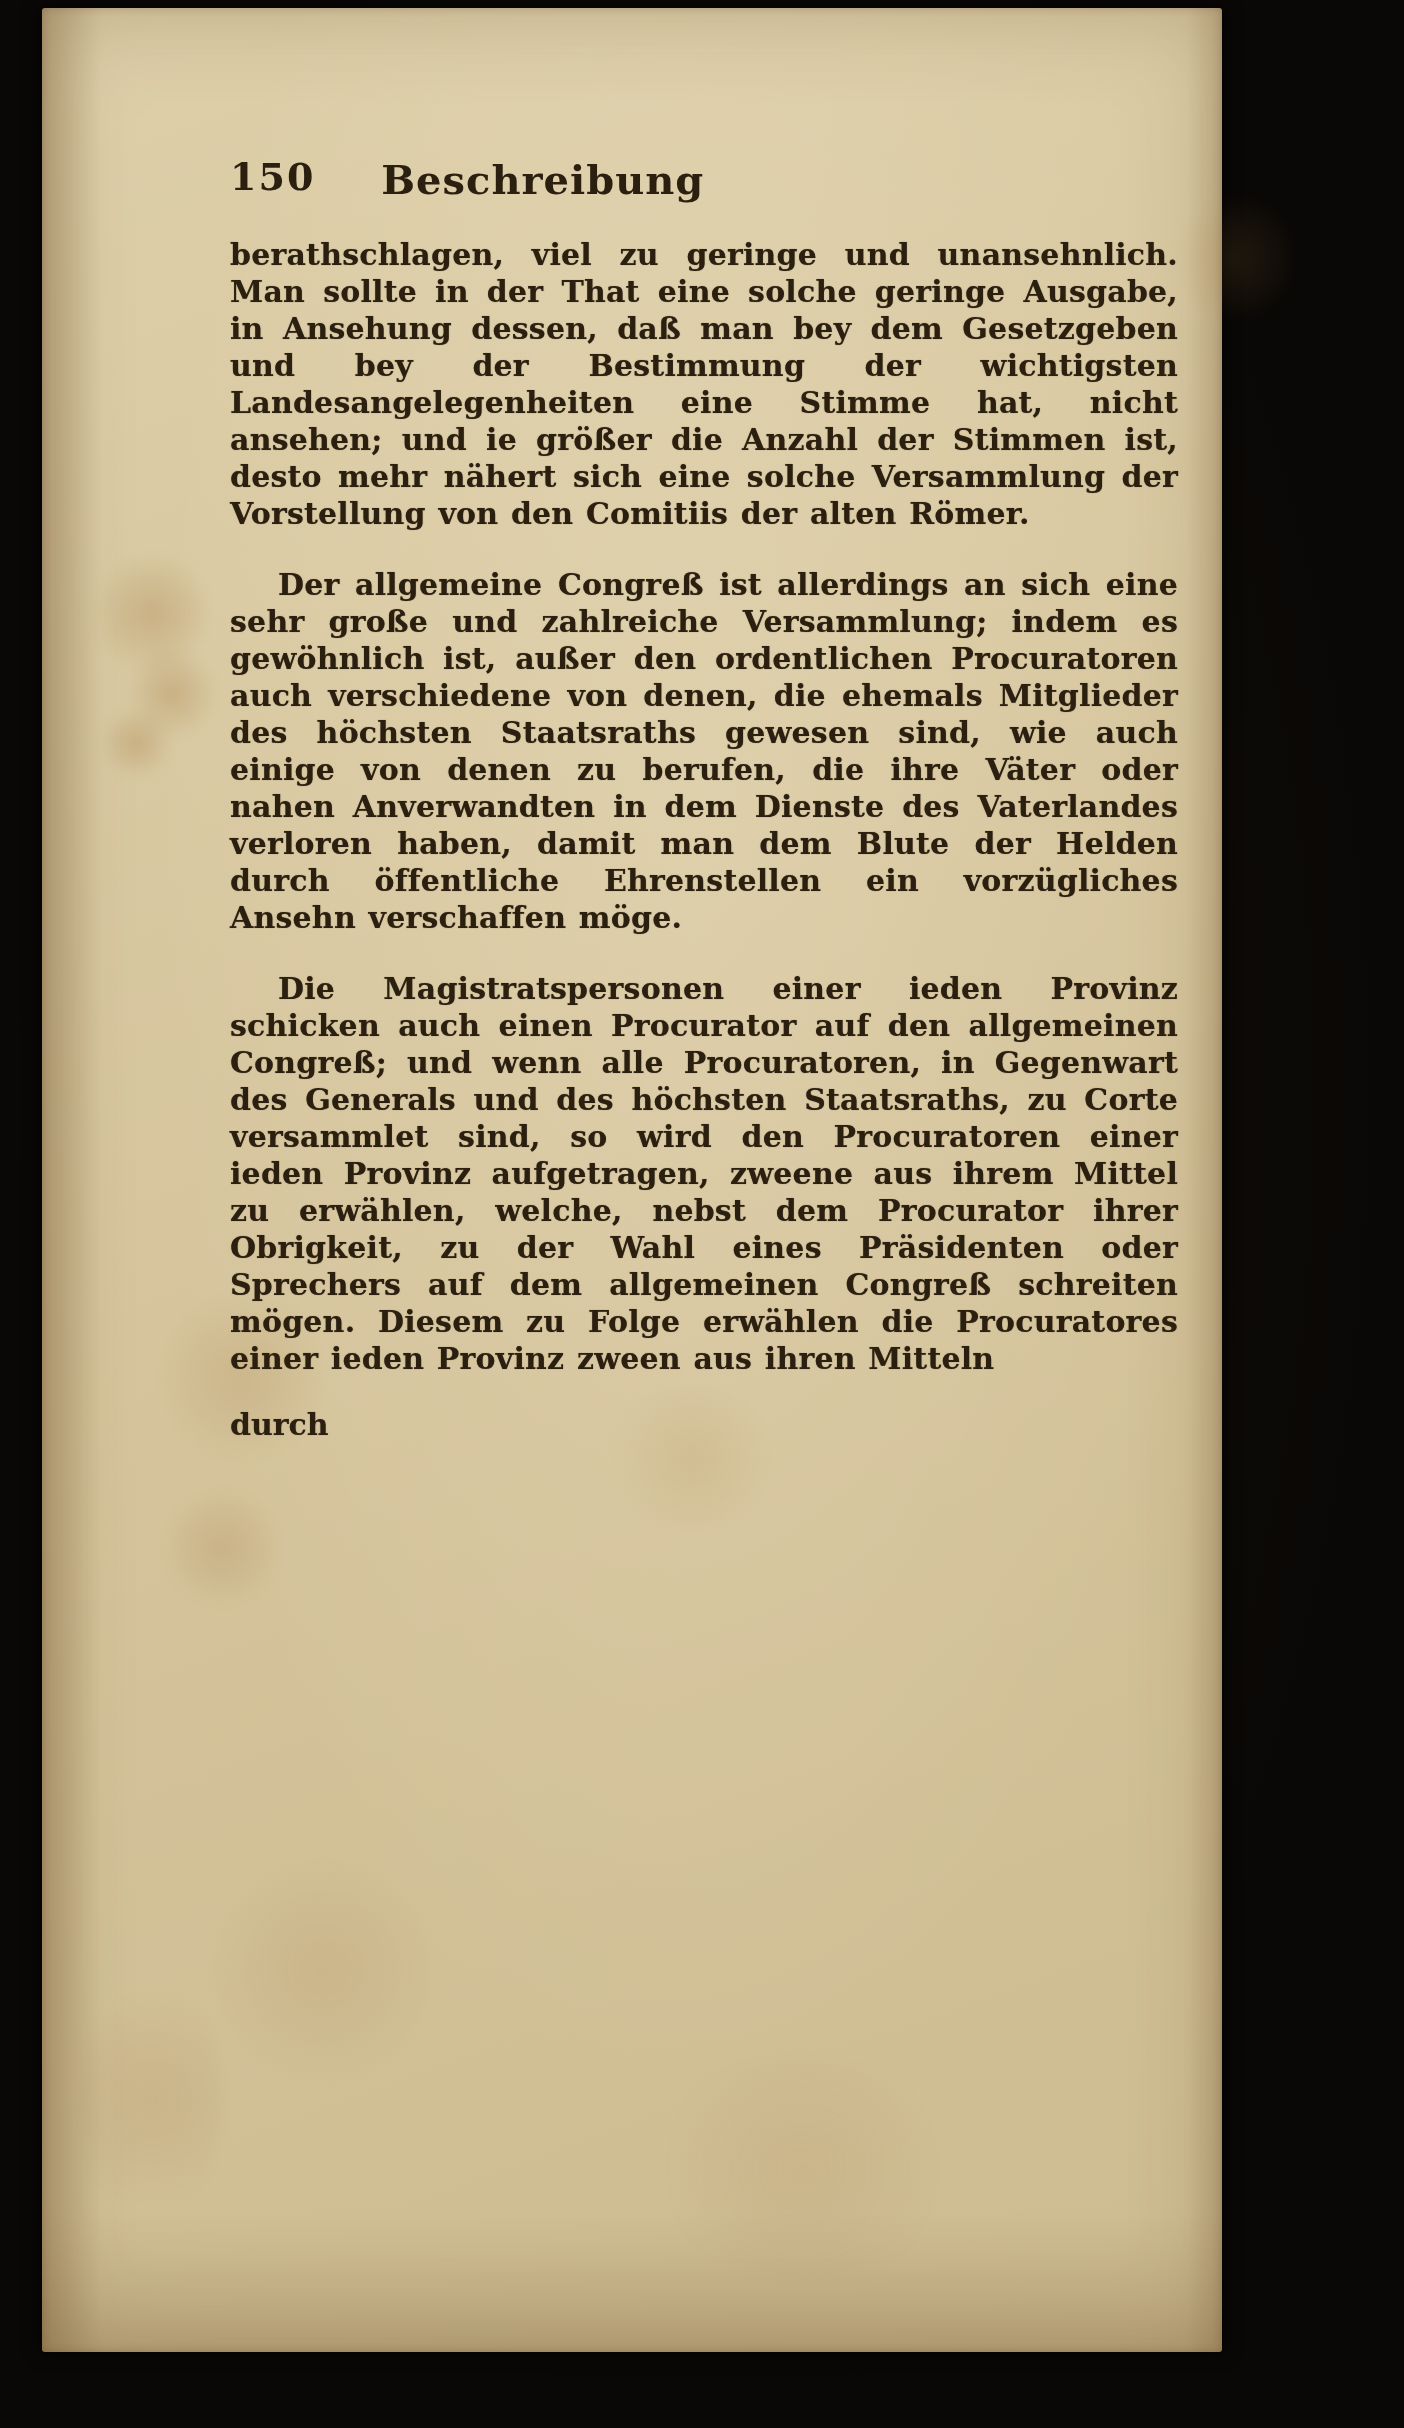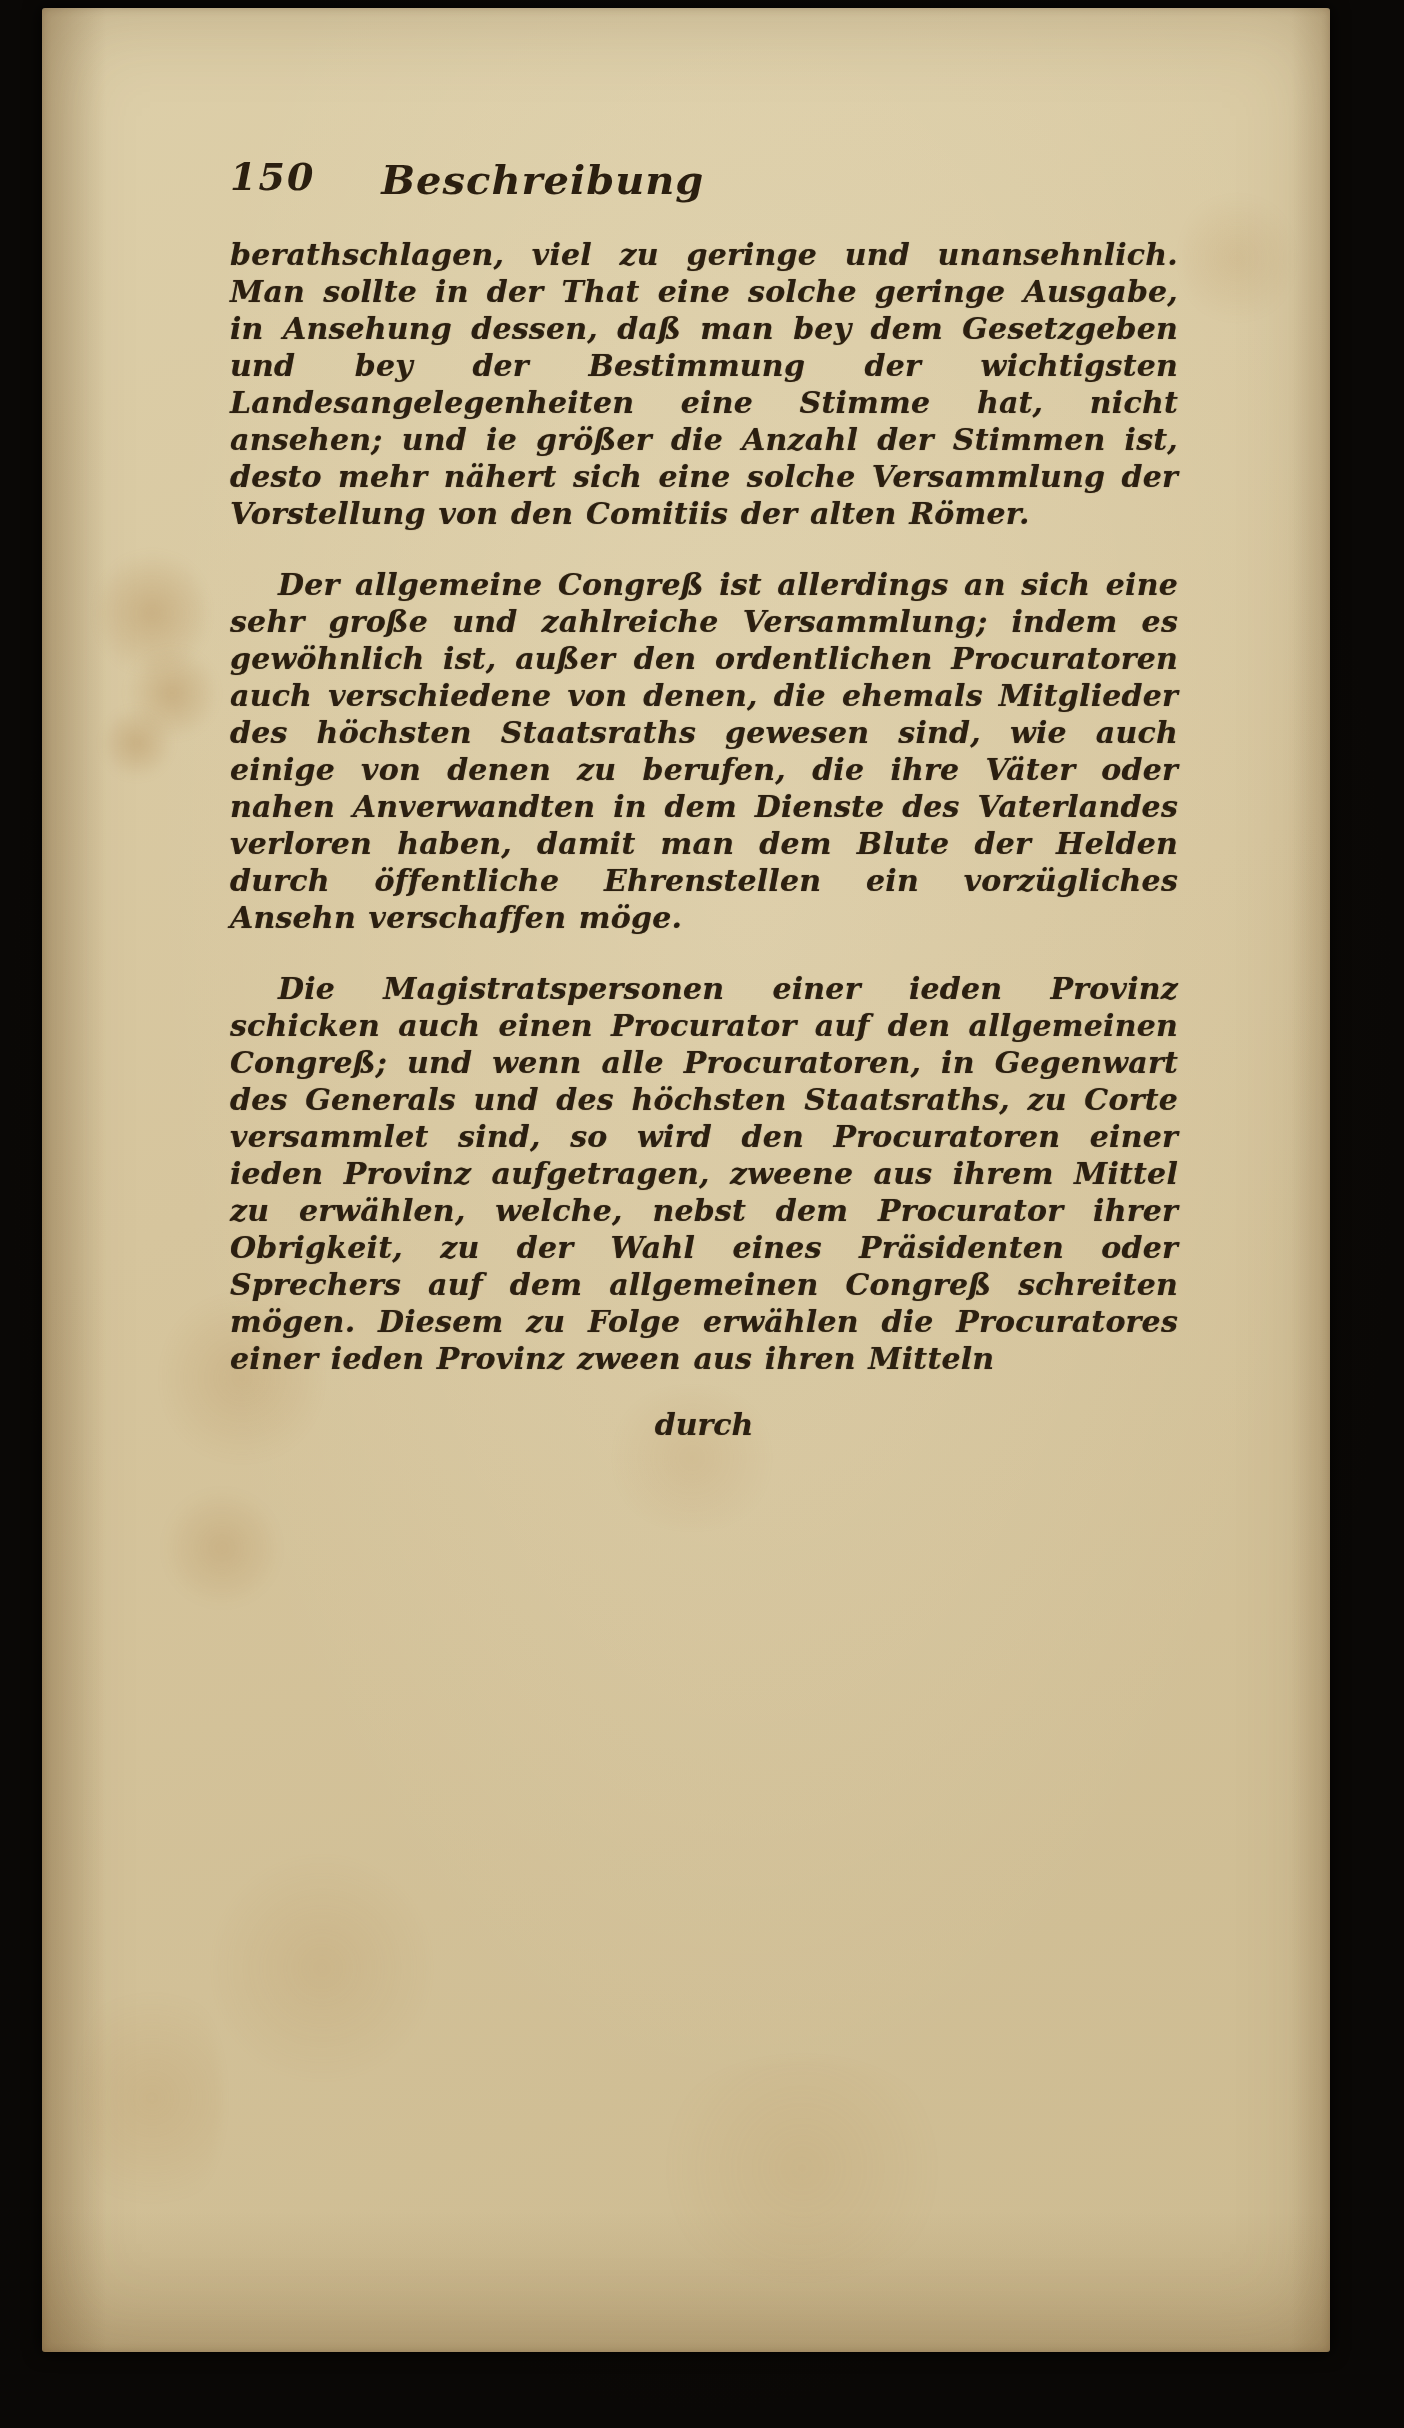--- a/index.html
+++ b/index.html
@@ -16,34 +16,33 @@
     inset: 0;
     background:
       radial-gradient(ellipse at 50% 45%, #141009 0%, #0a0806 70%),
       #0a0806;
   }
   
   .paper {
     position: absolute;
     left: 42px;
     top: 8px;
-    width: 1288px;
+    width: 1180px;
     height: 2344px;
     border-radius: 3px;
     background:
       radial-gradient(ellipse at 55% 35%, rgba(255,250,230,0.18) 0%, rgba(255,250,230,0) 60%),
       linear-gradient(90deg, rgba(110,80,40,0.30) 0%, rgba(110,80,40,0.0) 5%),
       linear-gradient(270deg, rgba(110,80,40,0.18) 0%, rgba(110,80,40,0.0) 3%),
       linear-gradient(0deg, rgba(120,90,45,0.22) 0%, rgba(120,90,45,0.0) 6%),
       linear-gradient(160deg, #ddcfa9 0%, #d6c59d 45%, #cdbb91 100%);
     box-shadow:
       inset 0 0 90px rgba(95,65,30,0.28),
       inset 0 0 8px rgba(70,45,20,0.25),
       0 0 18px rgba(0,0,0,0.9);
-    font-style: italic;
   }
   
   .stain {
     position: absolute;
     border-radius: 50%;
     background: radial-gradient(circle, rgba(163,117,58,0.30) 0%, rgba(163,117,58,0.12) 45%, rgba(163,117,58,0) 72%);
     filter: blur(5px);
     pointer-events: none;
   }
   
@@ -84,21 +83,21 @@
     text-align: justify;
     letter-spacing: 0.2px;
     word-spacing: 2px;
     text-shadow: 0 0 1px rgba(43,31,16,0.55);
   }
   .para.indent { text-indent: 48px; }
   .catchword {
     margin-top: -4px;
     font-size: 30px;
     font-weight: bold;
-    text-align: center;
+    text-align: left;
     text-shadow: 0 0 1px rgba(43,31,16,0.55);
   }
 </style>
 </head>
 <body>
 
 <div class="scan-bg"></div>
 
 <div class="paper">
 

